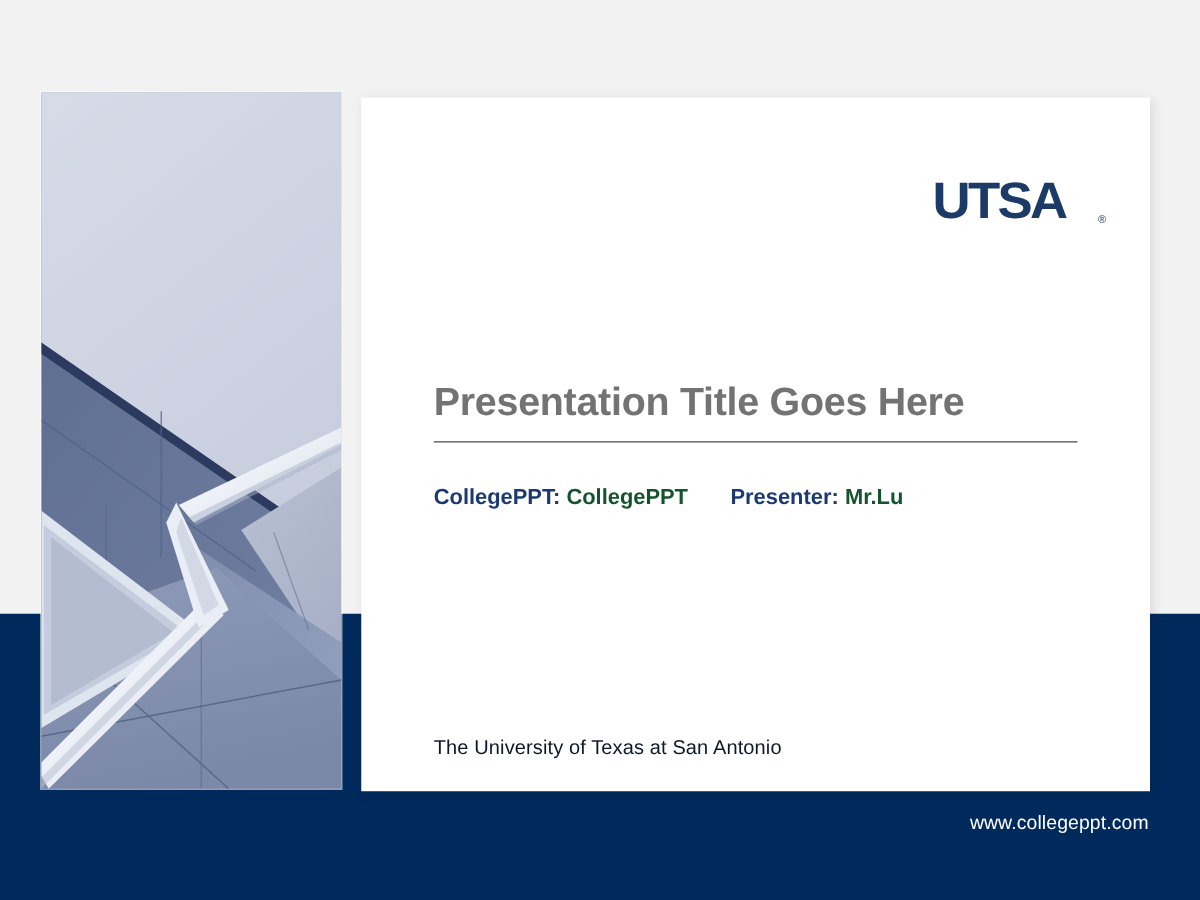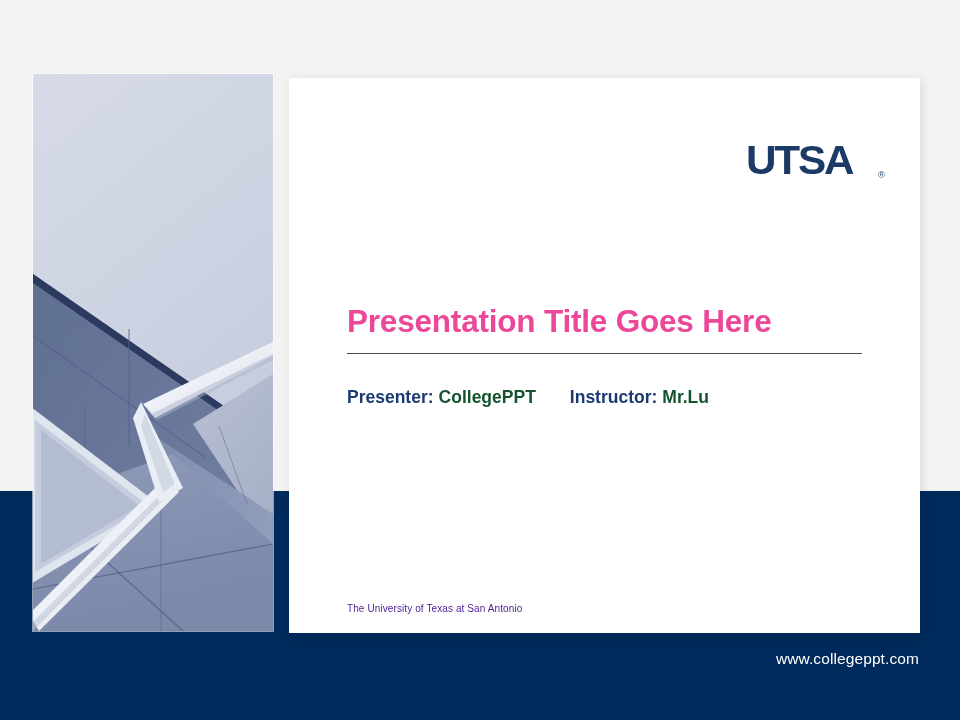--- a/index.html
+++ b/index.html
@@ -107,21 +107,21 @@
   .title-block {
     position: absolute;
     left: 58px;
     top: 225px;
     width: 520px;
   }
   .slide-title {
     font-family: "Liberation Sans", sans-serif;
     font-weight: bold;
     font-size: 31.5px;
-    color: #ec4899;
+    color: #737373;
     letter-spacing: -0.2px;
     line-height: 1.15;
     margin: 0;
     white-space: nowrap;
   }
   .title-rule {
     margin-top: 14px;
     width: 515px;
     height: 0;
     border-top: 1.6px solid #4a4a4a;
@@ -154,25 +154,24 @@
     display: inline-block;
     width: 5px;
   }
 
   
   .card-footer {
     position: absolute;
     left: 58px;
     top: 512px;
     font-family: "Liberation Sans", sans-serif;
-    font-size: 10px;
-    color: #4c1d95;
+    font-size: 16px;
+    color: #0f172a;
     letter-spacing: 0.1px;
     white-space: nowrap;
-    margin-top: 13px;
   }
 </style>
 </head>
 <body>
 
 <div class="slide-canvas">
 
   <div class="navy-band"></div>
 
   <div class="site-url">www.collegeppt.com</div>
@@ -248,20 +247,20 @@
       <span class="utsa-wordmark">UTSA</span>
       <span class="utsa-reg">®</span>
     </div>
 
     <div class="title-block">
       <h1 class="slide-title">Presentation Title Goes Here</h1>
       <div class="title-rule"></div>
     </div>
 
     <div class="credits-line">
-      <span class="credit-label">Presenter:</span><span class="credit-sep"></span><span class="credit-value">CollegePPT</span><span class="credit-gap"></span><span class="credit-label">Instructor:</span><span class="credit-sep"></span><span class="credit-value">Mr.Lu</span>
+      <span class="credit-label">CollegePPT:</span><span class="credit-sep"></span><span class="credit-value">CollegePPT</span><span class="credit-gap"></span><span class="credit-label">Presenter:</span><span class="credit-sep"></span><span class="credit-value">Mr.Lu</span>
     </div>
 
     <div class="card-footer">The University of Texas at San Antonio</div>
 
   </div>
 
 </div>
 
 </body></html>

